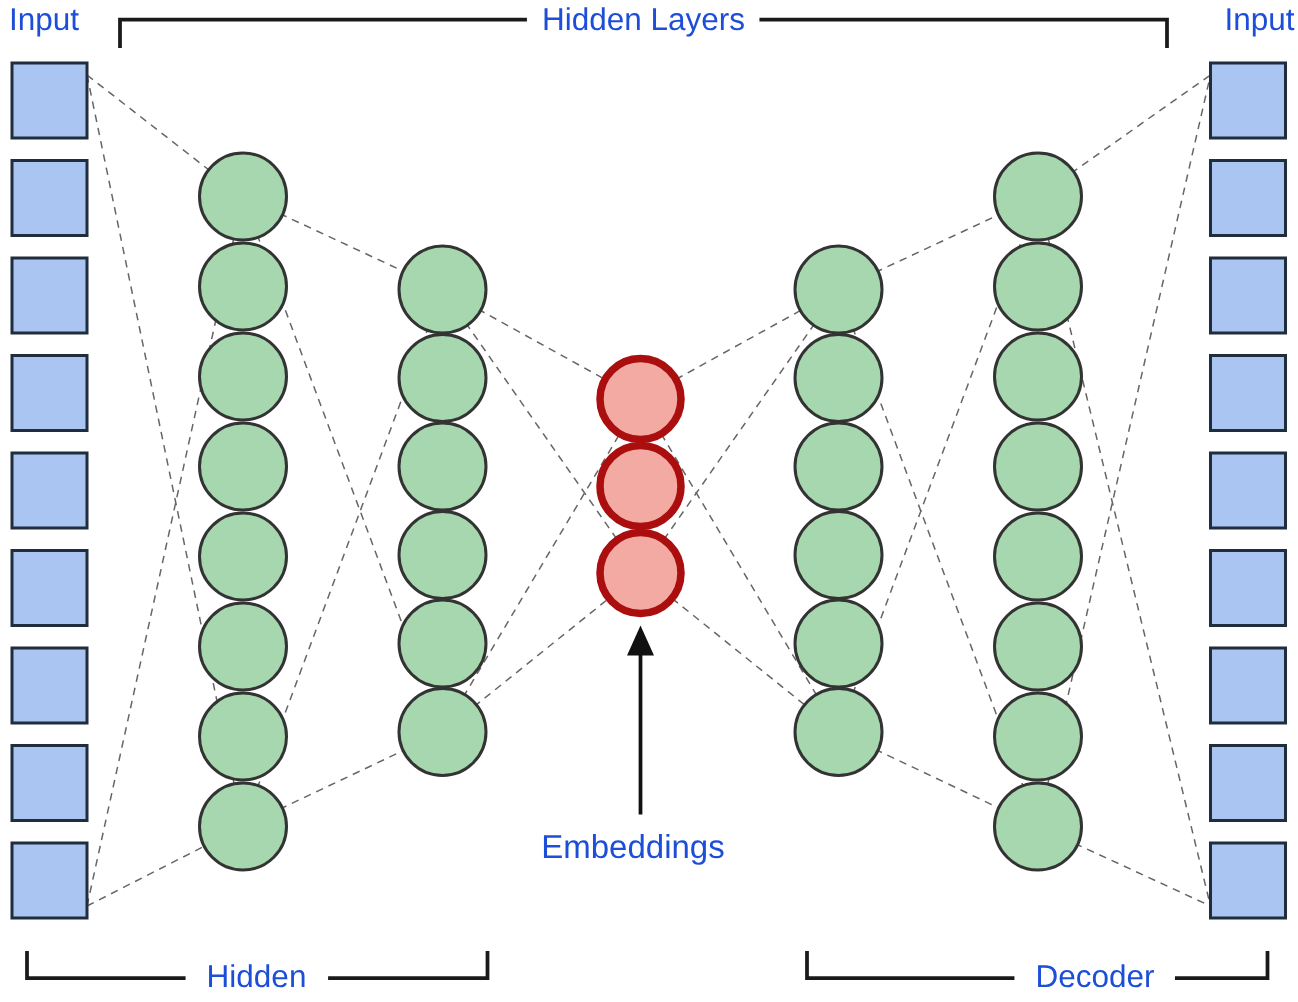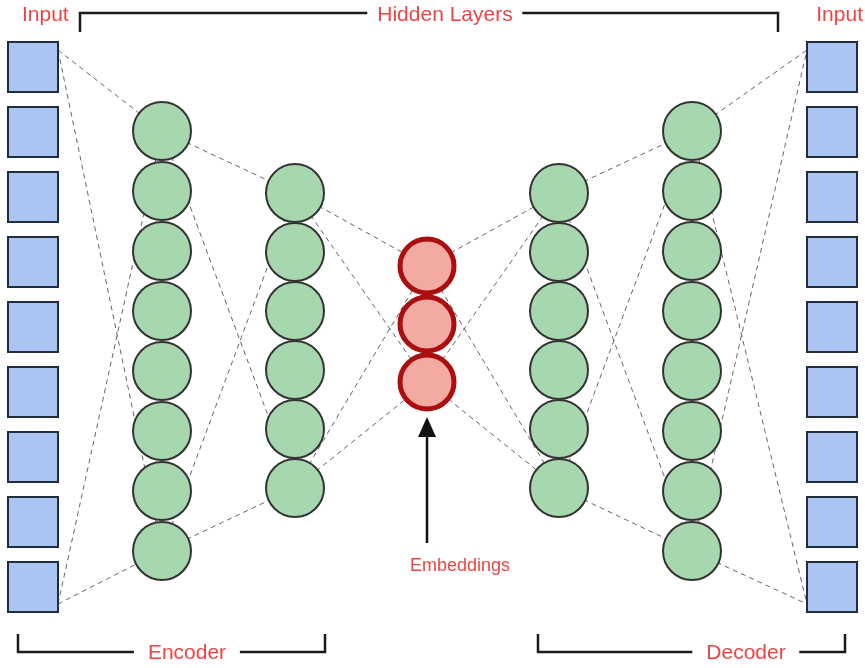--- a/index.html
+++ b/index.html
@@ -2,31 +2,30 @@
 <html><head>
 <meta charset="utf-8">
 <style>
   html,body{margin:0;padding:0;background:#ffffff;}
   .canvas{
     position:relative;width:865px;height:668px;background:#ffffff;
     font-family:"Liberation Sans",sans-serif;overflow:hidden;
   }
   #diagram-svg{position:absolute;left:0;top:0;}
   .label{
-    position:absolute;color:#ef4444;font-size:21px;line-height:24px;
+    position:absolute;color:#1d4ed8;font-size:21px;line-height:24px;
     white-space:nowrap;
-    margin-left:16px;
   }
   .on-line{background:#ffffff;padding:0 10px;text-align:right;}
   .input-label{left:6px;top:2px;}
   .output-label{right:2px;top:2px;}
   .hidden-label{left:429px;top:2px;transform:translateX(-50%);}
   .encoder-label{left:171px;top:640px;transform:translateX(-50%);padding:0 14px;}
   .decoder-label{left:730px;top:640px;transform:translateX(-50%);padding:0 14px;}
-  .embeddings-label{left:444px;top:550px;transform:translateX(-50%);font-size:18px;line-height:30px;}
+  .embeddings-label{left:422px;top:550px;transform:translateX(-50%);font-size:22px;line-height:30px;}
   .bracket{fill:none;stroke:#1a1a1a;stroke-width:2.5;}
   .arrow-line{stroke:#111111;stroke-width:2.5;}
   .arrow-head{fill:#111111;}
 </style>
 </head>
 <body>
 
 <div class="canvas">
 
   <svg id="diagram-svg" width="865" height="668">
@@ -112,17 +111,17 @@
         <circle cx="692" cy="371" r="29" fill="#a6d7ae" stroke="#333333" stroke-width="2"></circle>
         <circle cx="692" cy="431" r="29" fill="#a6d7ae" stroke="#333333" stroke-width="2"></circle>
         <circle cx="692" cy="491" r="29" fill="#a6d7ae" stroke="#333333" stroke-width="2"></circle>
         <circle cx="692" cy="551" r="29" fill="#a6d7ae" stroke="#333333" stroke-width="2"></circle>
       </g>
   </svg>
 
   <div class="label input-label">Input</div>
   <div class="label output-label">Input</div>
   <div class="label on-line hidden-label">Hidden Layers</div>
-  <div class="label on-line encoder-label">Encoder</div>
+  <div class="label on-line encoder-label">Hidden</div>
   <div class="label on-line decoder-label">Decoder</div>
   <div class="label embeddings-label">Embeddings</div>
 
 </div>
 
 </body></html>

